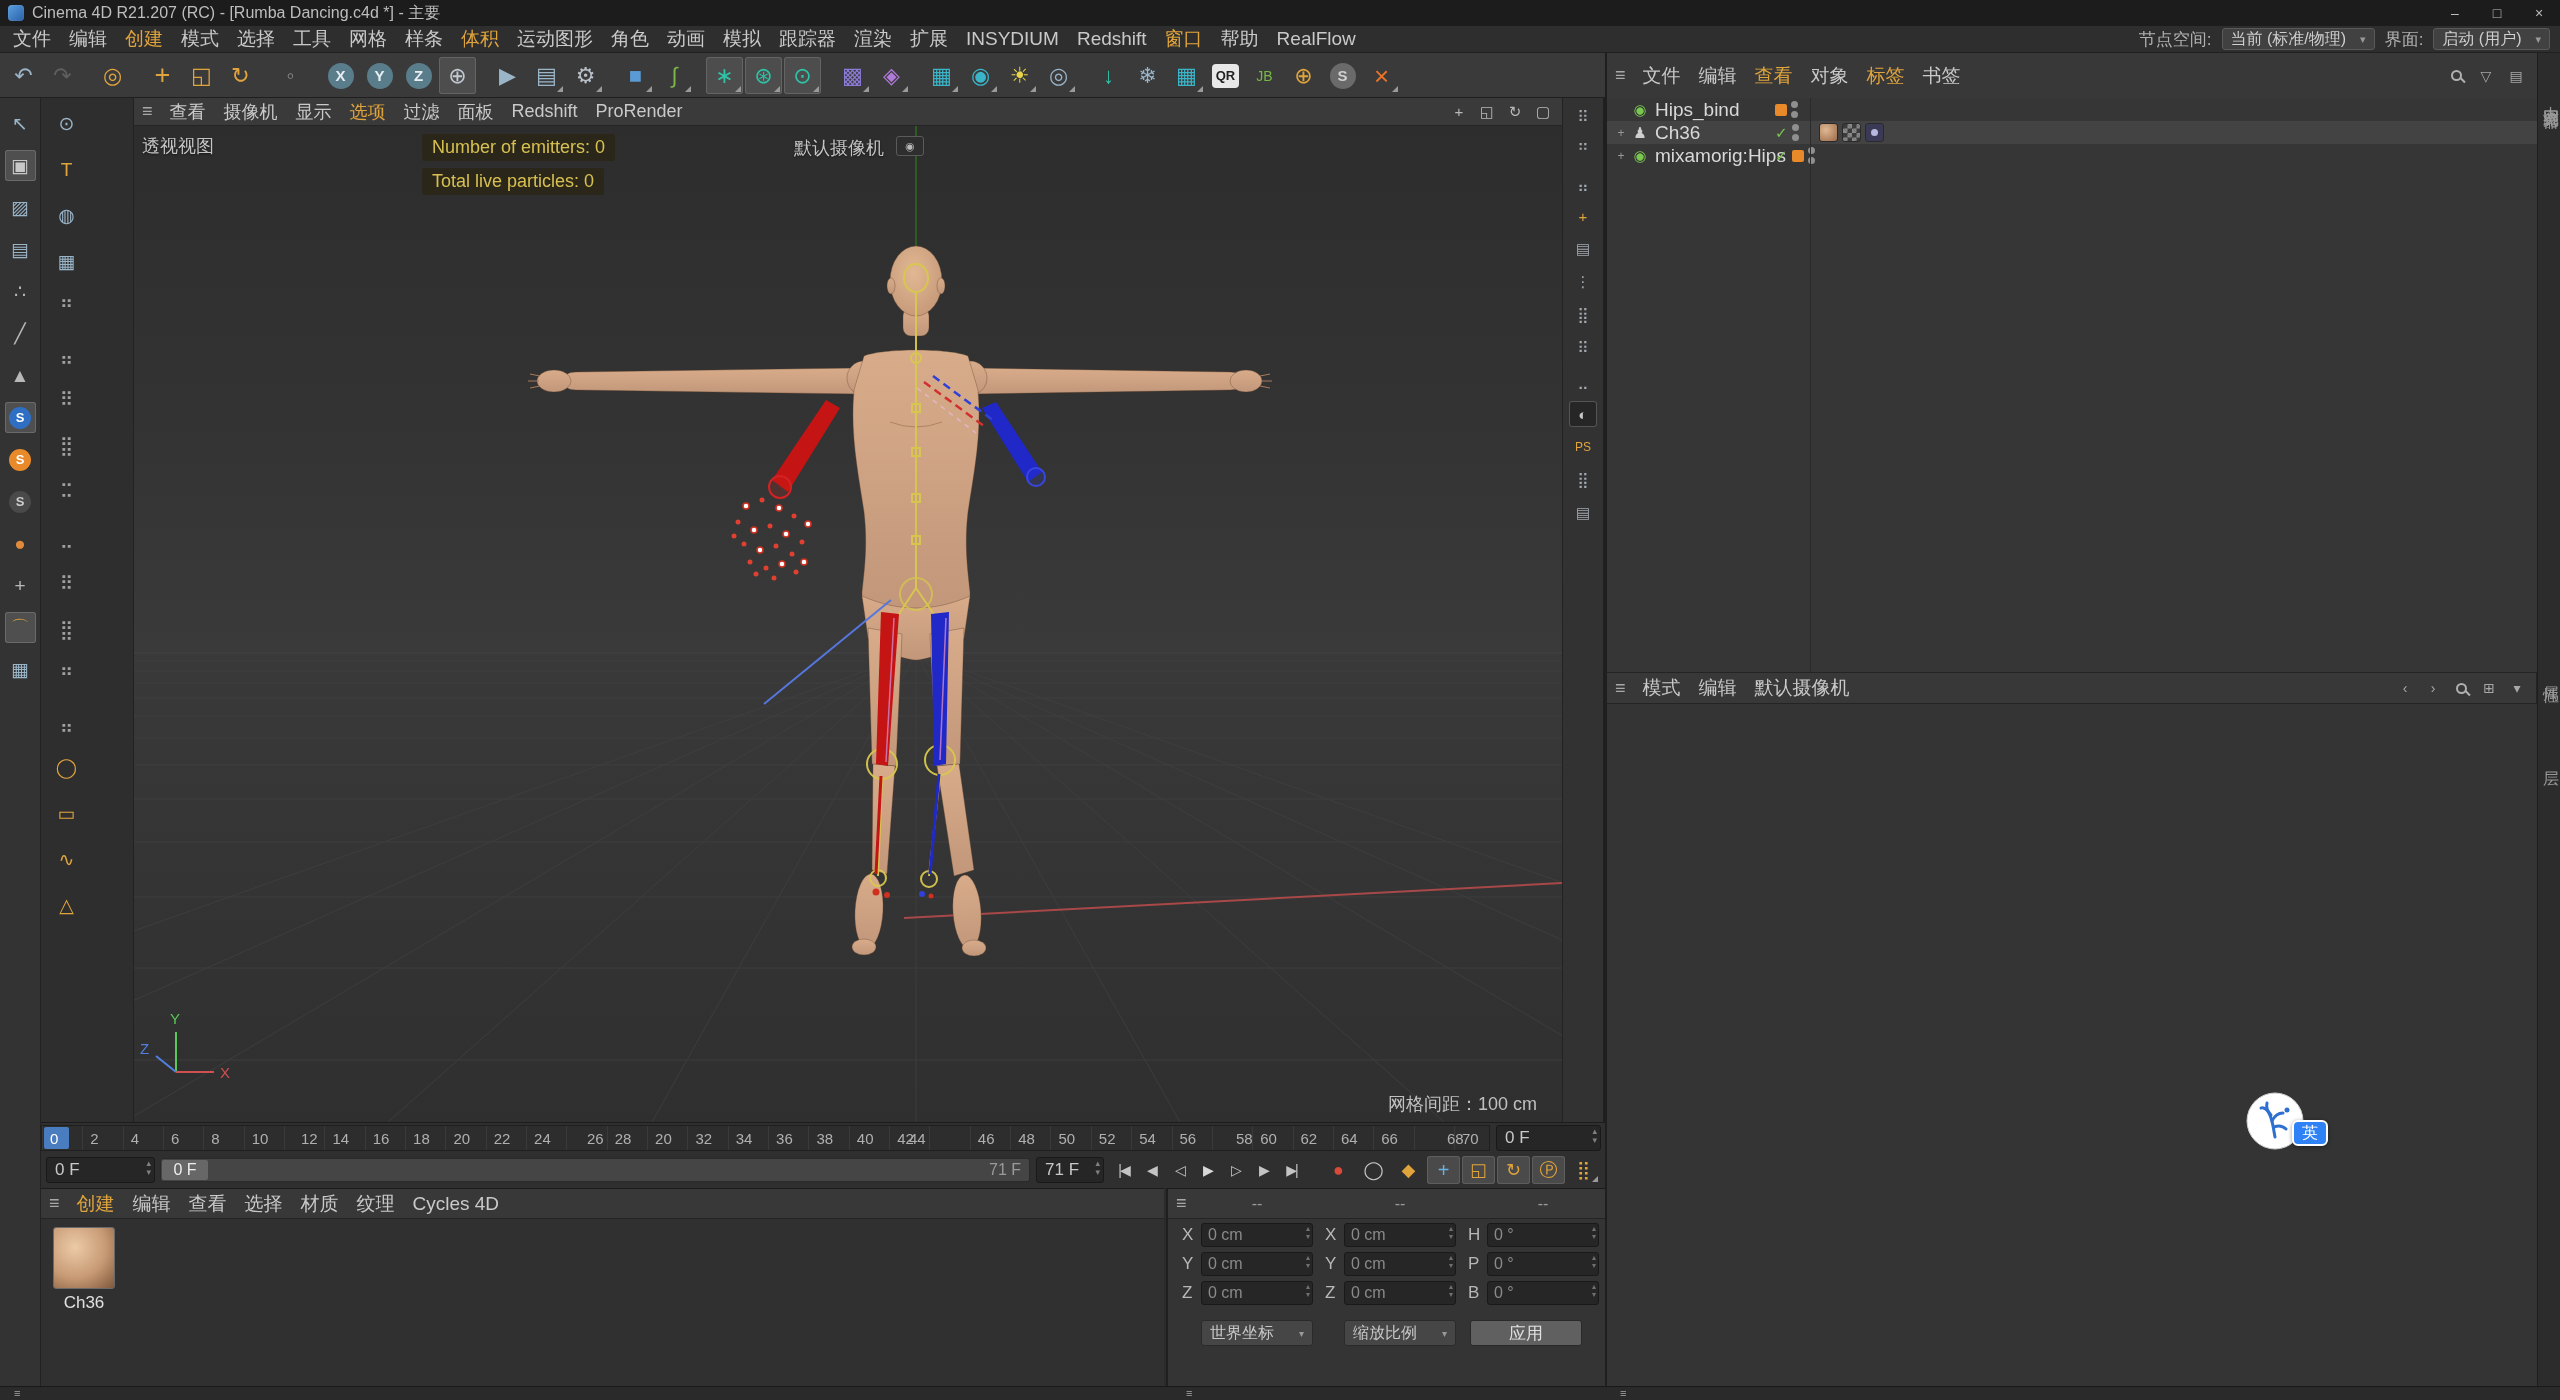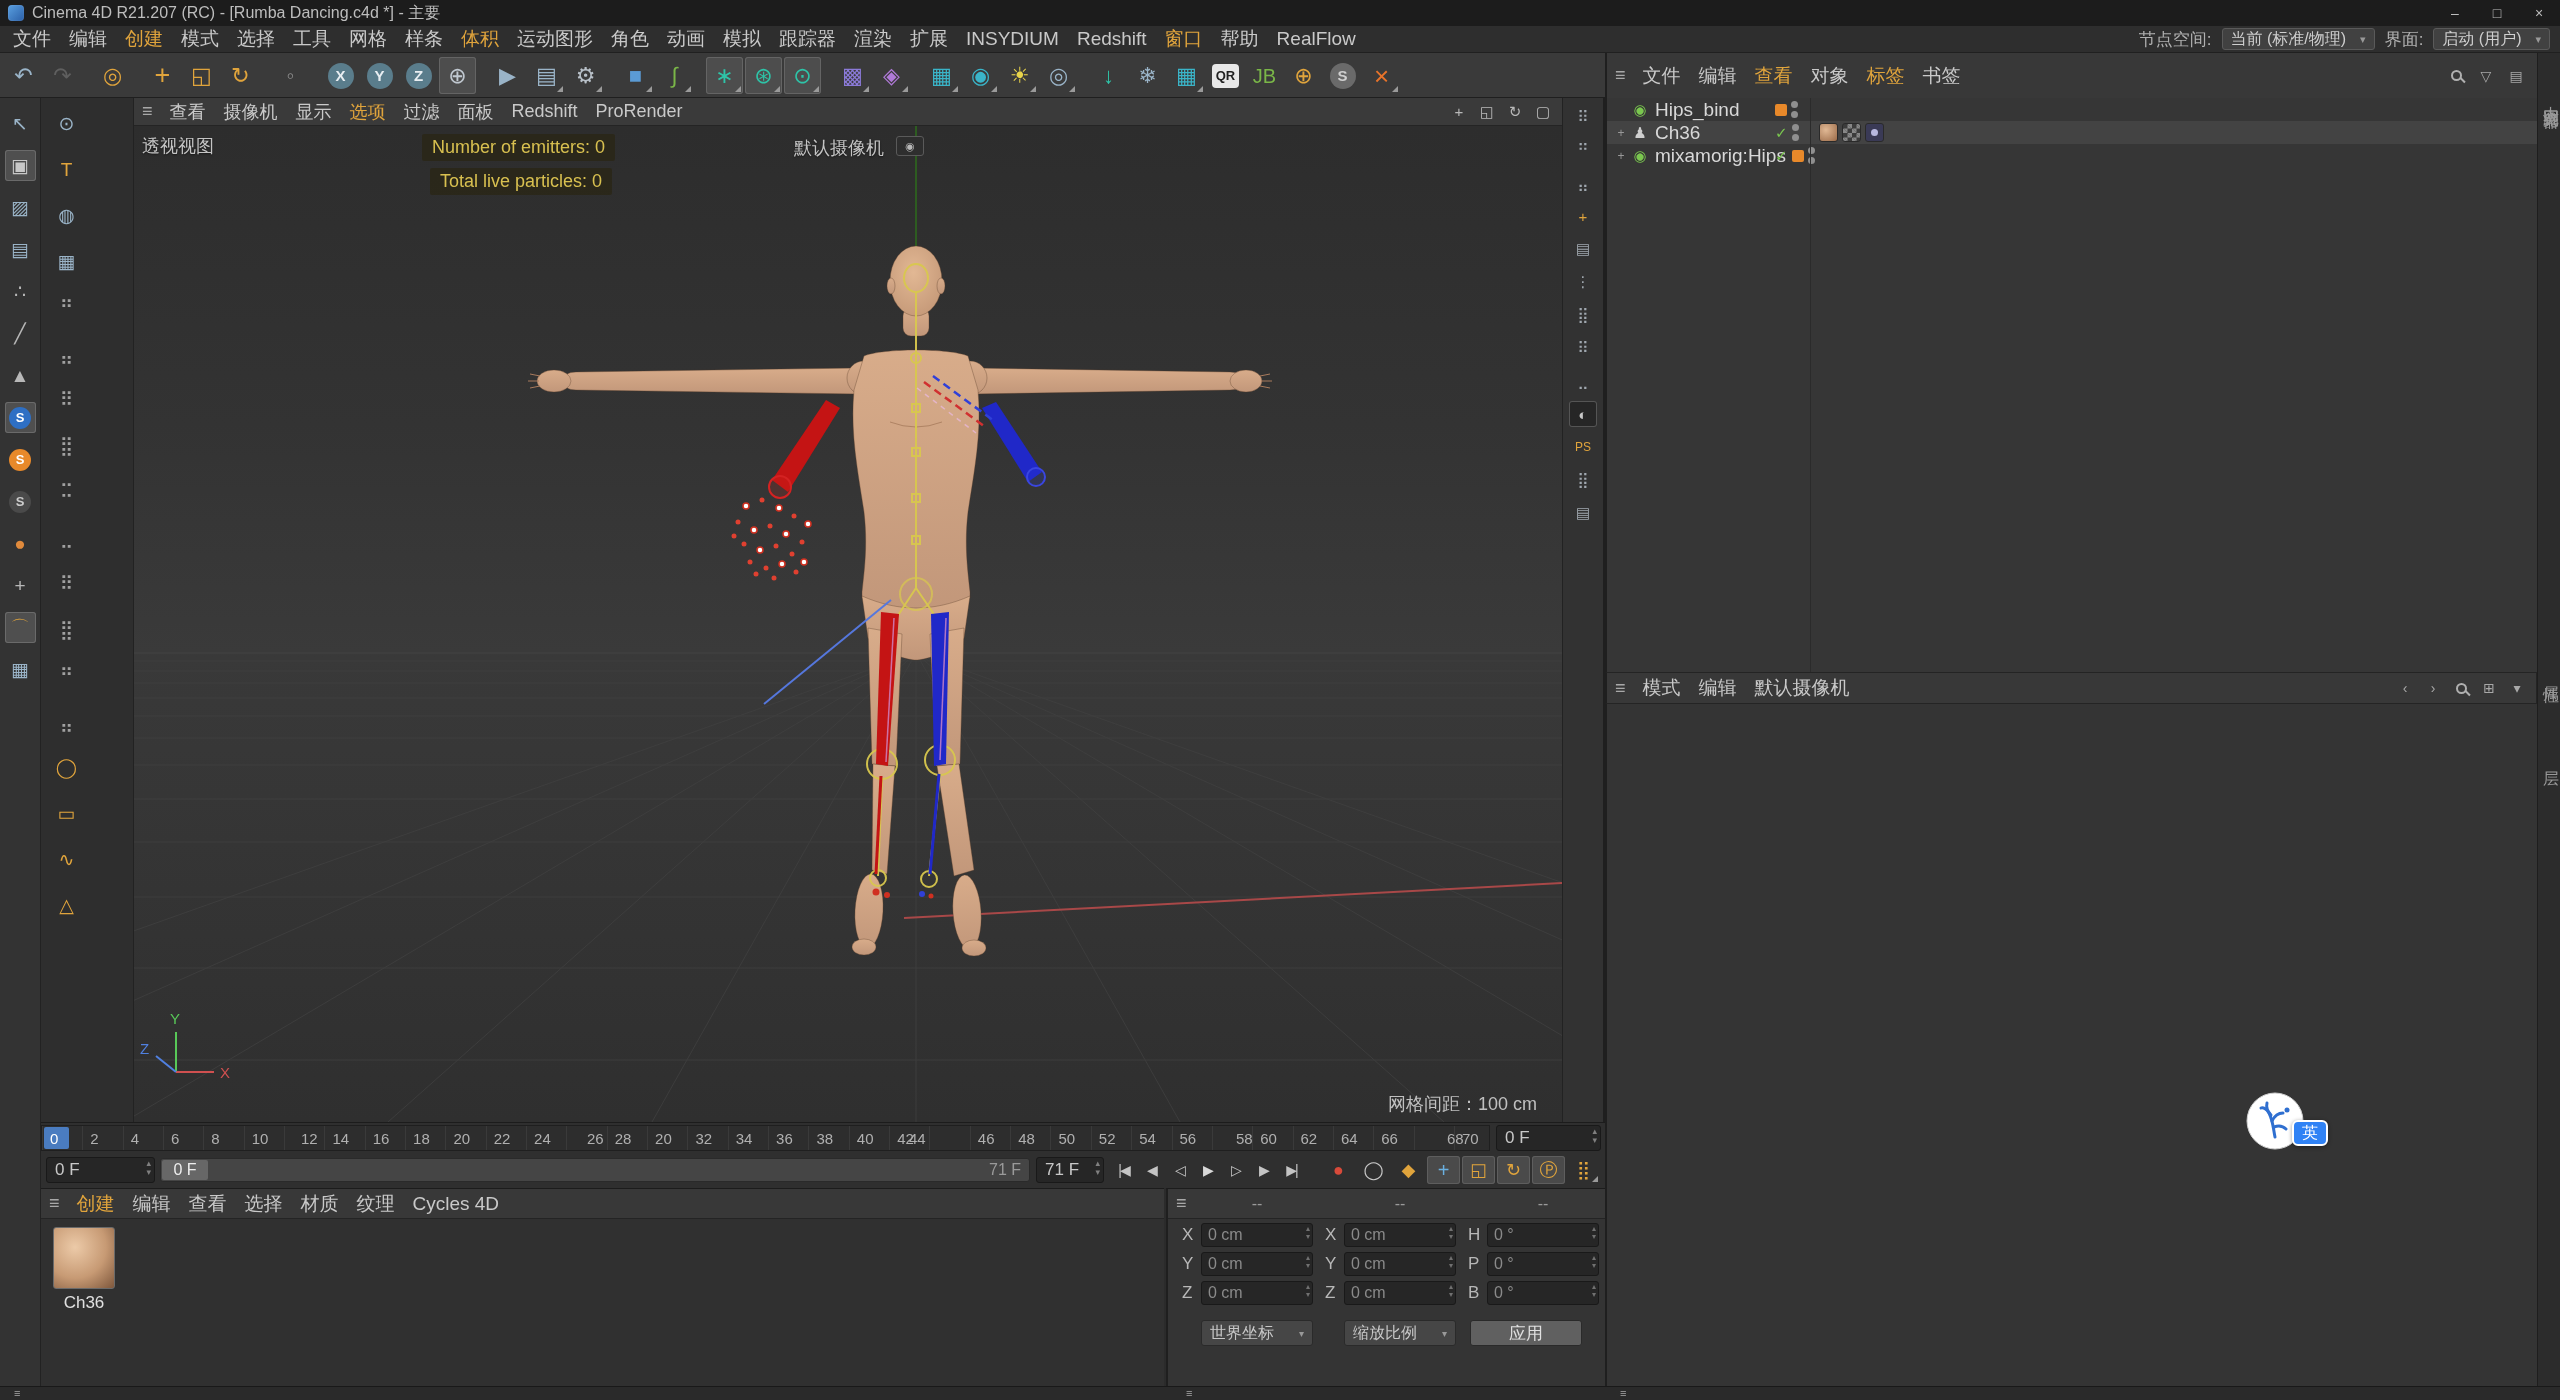--- a/index.html
+++ b/index.html
@@ -351,21 +351,21 @@
           <span class="glyph" style="color: rgb(154, 180, 200);">❄</span>
         </div>
         <div class="tb-btn">
           <span class="glyph" style="color: rgb(58, 180, 200);">▦</span>
           <span class="dd"></span>
         </div>
         <div class="tb-btn">
           <span class="glyph badged" style="color: rgb(34, 34, 34); background: rgb(232, 232, 232); font-size: 13px;">QR</span>
         </div>
         <div class="tb-btn">
-          <span class="glyph" style="color: rgb(122, 182, 72); font-size: 20px;">JB</span>
+          <span class="glyph" style="color: rgb(122, 182, 72); font-size: 14px;">JB</span>
         </div>
         <div class="tb-btn">
           <span class="glyph" style="color: rgb(224, 164, 60);">⊕</span>
         </div>
         <div class="tb-btn">
           <span class="glyph circled" style="color: rgb(208, 208, 208); background: rgb(106, 106, 106);">S</span>
         </div>
         <div class="tb-btn">
           <span class="glyph" style="color: rgb(232, 115, 42); font-size: 26px;">×</span>
           <span class="dd"></span>
@@ -685,21 +685,21 @@
           <line x1="42" y1="946" x2="80" y2="946" stroke="#d05050" stroke-width="2"></line>
           <text x="86" y="952" fill="#d05050">X</text>
           <line x1="42" y1="946" x2="22" y2="930" stroke="#5080e0" stroke-width="2"></line>
           <text x="6" y="928" fill="#5080e0">Z</text>
         </g>
       </svg>
 
       
       <div class="vp-label" style="left:8px;top:8px">透视视图</div>
       <div class="vp-overlay" style="left:288px;top:8px">Number of emitters: 0</div>
-      <div class="vp-overlay" style="left:296px;top:42px">Total live particles: 0</div>
+      <div class="vp-overlay" style="left:288px;top:42px">Total live particles: 0</div>
       <div class="vp-label" style="left:660px;top:10px">默认摄像机</div>
       <div id="camera-settings-icon">◉</div>
       <div id="grid-spacing-label">网格间距：100 cm</div>
     </div>
   </div>
 
   <div id="midstrip" class="abs">
     <div>
         <div class="ms-btn">
           <span class="glyph" style="color: rgb(160, 168, 176);">⠿</span>

